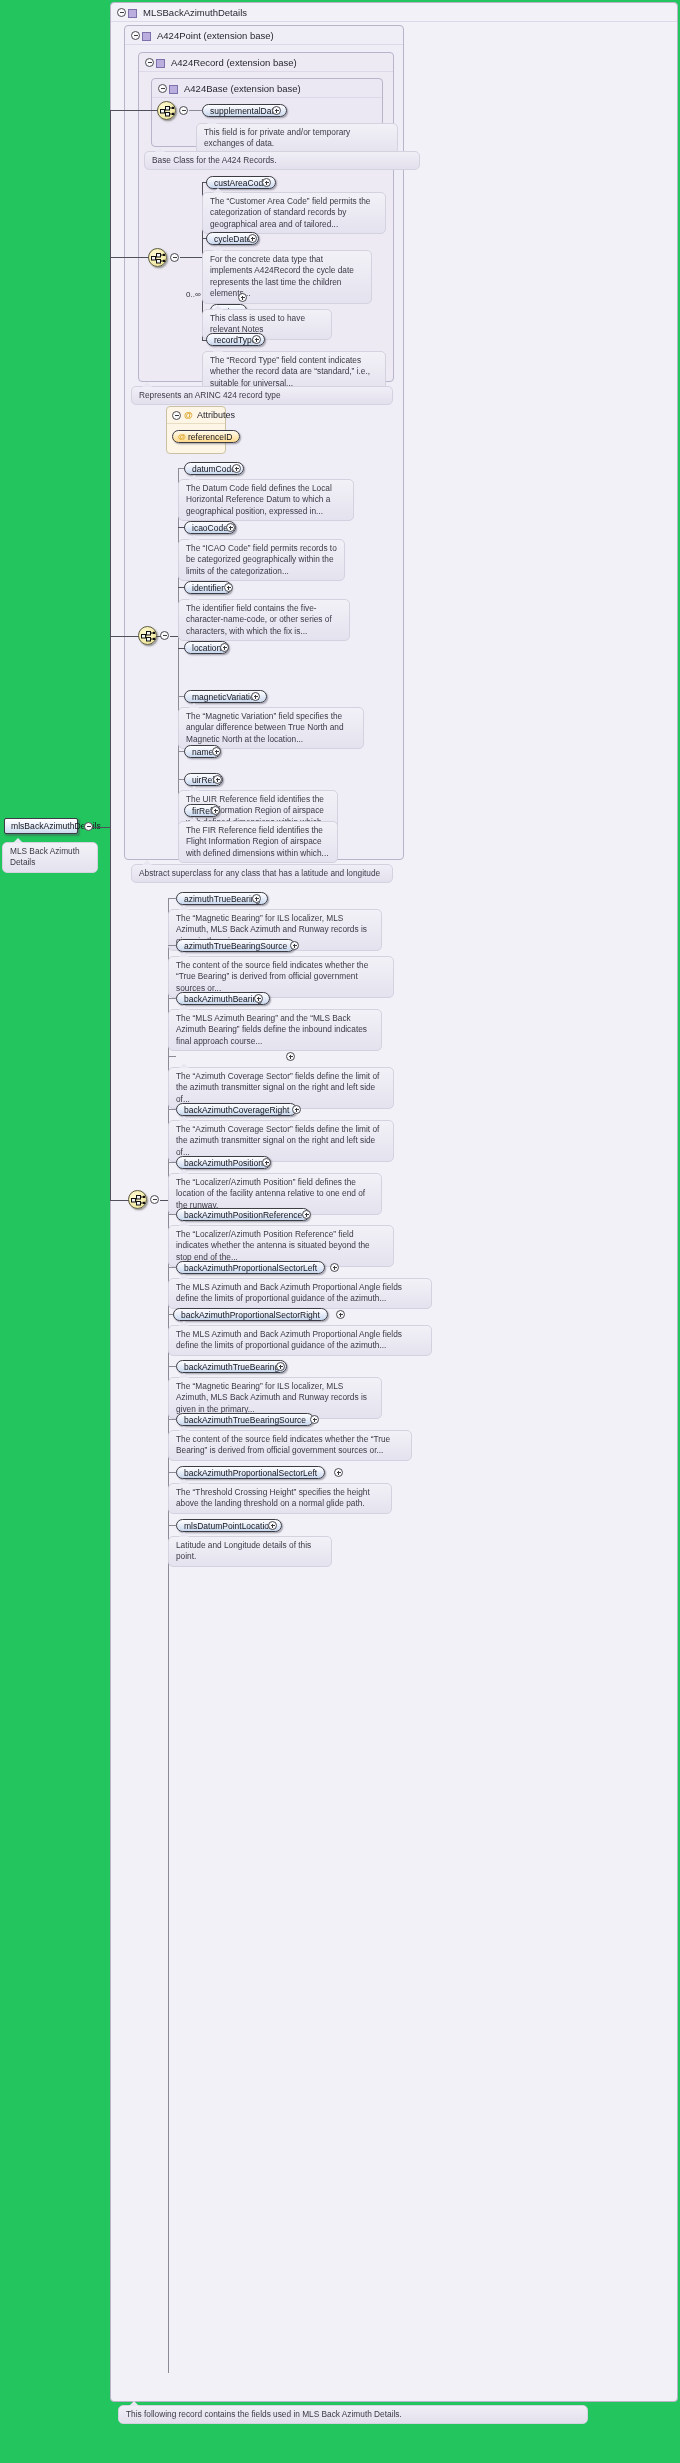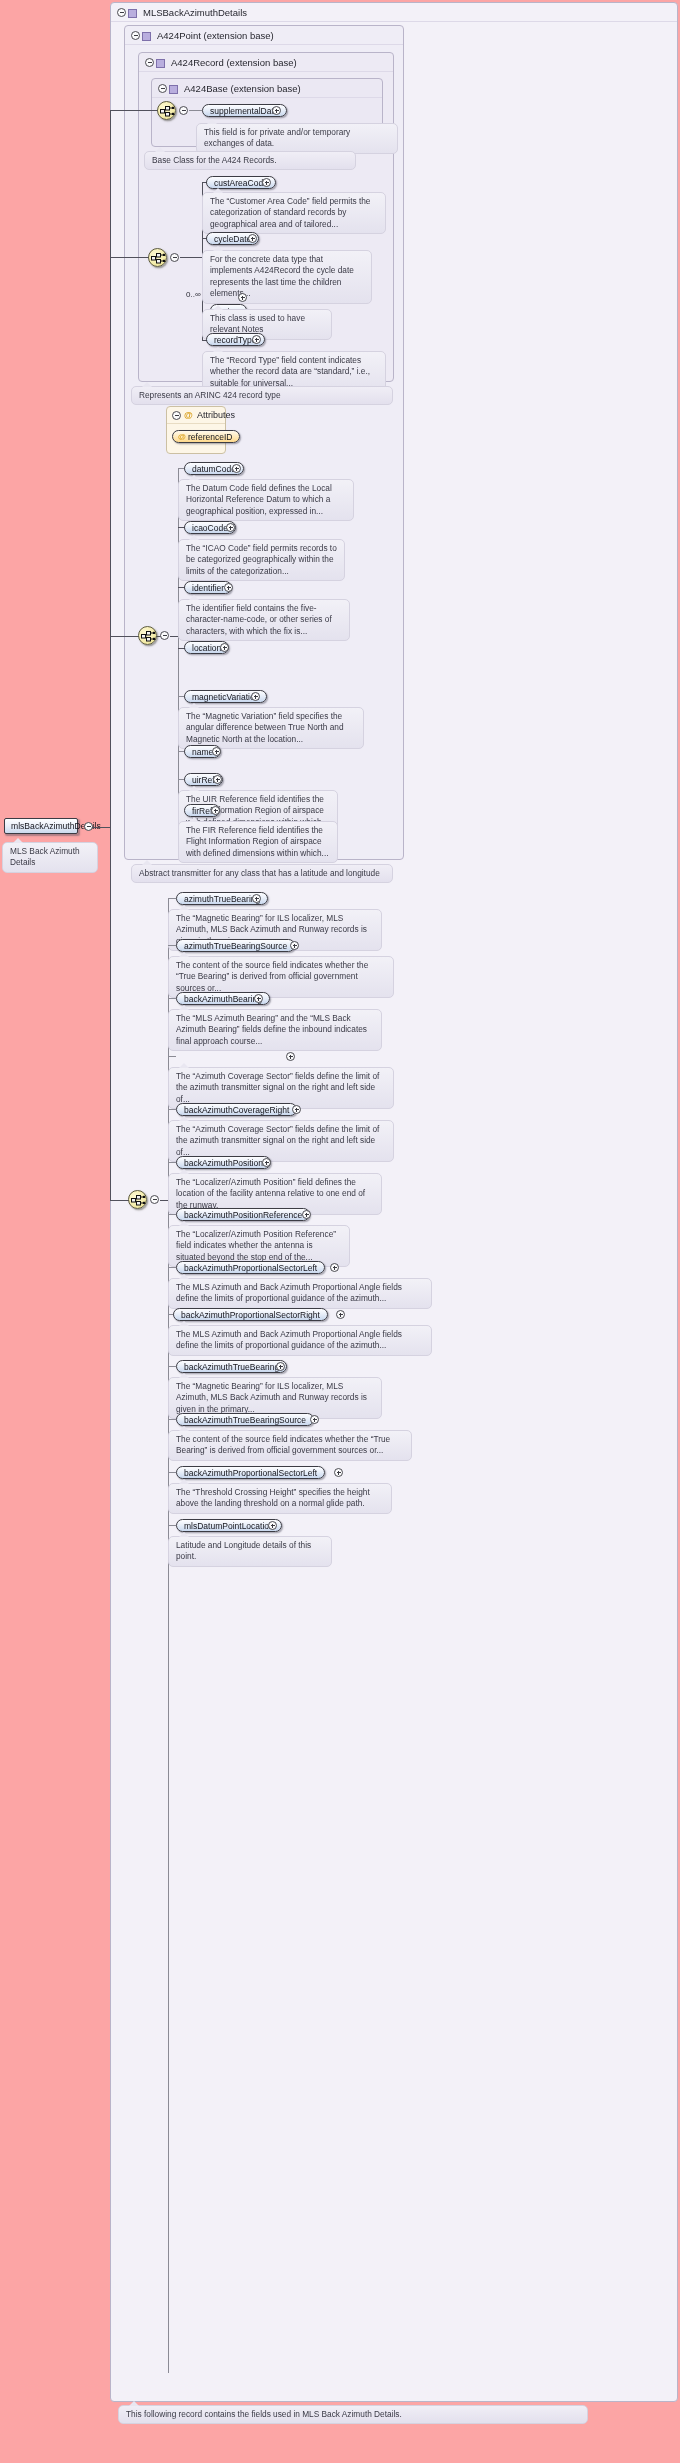--- a/index.html
+++ b/index.html
@@ -5,21 +5,21 @@
   * { box-sizing: border-box; }
   html, body {
     margin: 0; padding: 0;
     background: #ffffff;
     font-family: "Liberation Sans", sans-serif;
   }
   #canvas {
     position: relative;
     width: 680px;
     height: 2463px;
-    background: #fca5a5;
+    background: #22c55e;
     overflow: hidden;
     font-size: 9px;
     color: #2b2b35;
   }
 
   
   .cbox {
     position: absolute;
     border: 1px solid #b9b4c9;
     border-radius: 4px;
@@ -247,21 +247,21 @@
   <div class="ln h thin" style="left:189px; top:110px; width:13px;"></div>
 
   <div class="pill" style="left:202px; top:104px;">
     <span>supplementalData</span>
   </div>
   <span class="tgl plus pill-tgl" style="left:272px; top:106px;"></span>
   <div class="doc" style="left:196px; top:123px; width:202px;">
     <span>This field is for private and/or temporary exchanges of data.</span>
   </div>
 
-  <div class="doc wide" style="left:144px; top:151px; width:212px;">
+  <div class="doc wide" style="left:144px; top:151px; width:276px;">
     <span>Base Class for the A424 Records.</span>
   </div>
 
   <div class="seq" style="left:148px; top:248px;">
     <svg width="15" height="15" viewBox="0 0 15 15">
       <rect x="0.5" y="5.5" width="4" height="3.5" fill="#f4f4f4" stroke="#111"></rect>
       <rect x="5.5" y="2.5" width="4" height="3.5" fill="#f4f4f4" stroke="#111"></rect>
       <rect x="5.5" y="8.5" width="4" height="3.5" fill="#f4f4f4" stroke="#111"></rect>
       <path d="M4.5 7 L5.5 7 M9.5 4 L12 4 M9.5 10 L12 10" stroke="#111" fill="none"></path>
       <rect x="12" y="2.8" width="2.2" height="2.2" fill="#111"></rect>
@@ -401,21 +401,21 @@
 
   <div class="pill" style="left:184px; top:804px;">
     <span>firRef</span>
   </div>
   <span class="tgl plus pill-tgl" style="left:211px; top:806px;"></span>
   <div class="doc" style="left:178px; top:821px; width:160px;">
     <span>The FIR Reference field identifies the Flight Information Region of airspace with defined dimensions within which...</span>
   </div>
 
   <div class="doc wide" style="left:131px; top:864px; width:262px;">
-    <span>Abstract transmitter for any class that has a latitude and longitude</span>
+    <span>Abstract superclass for any class that has a latitude and longitude</span>
   </div>
 
   <div class="seq" style="left:128px; top:1190px;">
     <svg width="15" height="15" viewBox="0 0 15 15">
       <rect x="0.5" y="5.5" width="4" height="3.5" fill="#f4f4f4" stroke="#111"></rect>
       <rect x="5.5" y="2.5" width="4" height="3.5" fill="#f4f4f4" stroke="#111"></rect>
       <rect x="5.5" y="8.5" width="4" height="3.5" fill="#f4f4f4" stroke="#111"></rect>
       <path d="M4.5 7 L5.5 7 M9.5 4 L12 4 M9.5 10 L12 10" stroke="#111" fill="none"></path>
       <rect x="12" y="2.8" width="2.2" height="2.2" fill="#111"></rect>
       <rect x="12" y="8.8" width="2.2" height="2.2" fill="#111"></rect>
@@ -478,21 +478,21 @@
   <span class="tgl plus pill-tgl" style="left:262px; top:1158px;"></span>
   <div class="doc" style="left:168px; top:1173px; width:214px;">
     <span>The “Localizer/Azimuth Position” field defines the location of the facility antenna relative to one end of the runway.</span>
   </div>
 
   <div class="ln h thin" style="left:168px; top:1214px; width:8px;"></div>
   <div class="pill" style="left:176px; top:1208px;">
     <span>backAzimuthPositionReference</span>
   </div>
   <span class="tgl plus pill-tgl" style="left:302px; top:1210px;"></span>
-  <div class="doc" style="left:168px; top:1225px; width:182px;">
+  <div class="doc" style="left:168px; top:1225px; width:226px;">
     <span>The “Localizer/Azimuth Position Reference” field indicates whether the antenna is situated beyond the stop end of the...</span>
   </div>
 
   <div class="ln h thin" style="left:168px; top:1267px; width:8px;"></div>
   <div class="pill" style="left:176px; top:1261px;">
     <span>backAzimuthProportionalSectorLeft</span>
   </div>
   <span class="tgl plus pill-tgl" style="left:330px; top:1263px;"></span>
   <div class="doc" style="left:168px; top:1278px; width:264px;">
     <span>The MLS Azimuth and Back Azimuth Proportional Angle fields define the limits of proportional guidance of the azimuth...</span>

